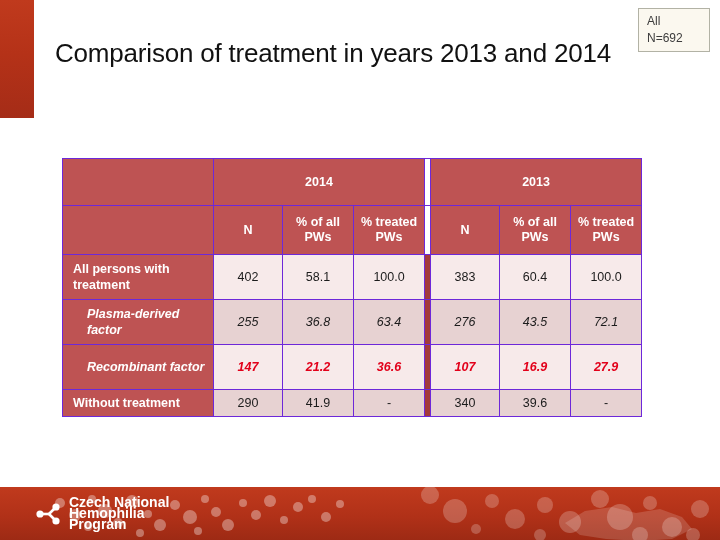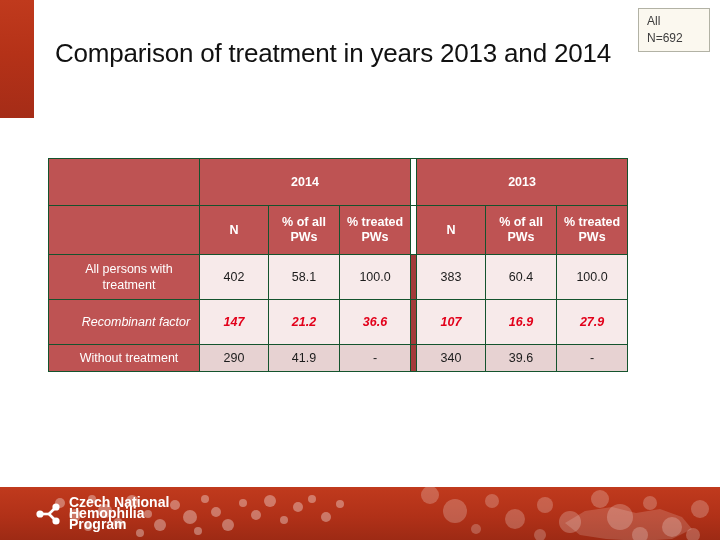--- a/index.html
+++ b/index.html
@@ -52,48 +52,48 @@
     padding: 4px 0 4px 8px;
     font-size: 12px;
     line-height: 17px;
     color: #3c3c3c;
   }
   #corner-badge div { white-space: nowrap; }
 
   
   #stats-table {
     position: absolute;
-    left: 48px;
+    left: 62px;
     top: 158px;
     width: 573px;
     border-collapse: separate;
     border-spacing: 1px;
-    background: #14532d;
+    background: #6d28d9;
     table-layout: fixed;
   }
   #stats-table td {
     padding: 0;
     vertical-align: middle;
     font-size: 12.5px;
   }
   .hdr {
     background: #be5353;
     color: #ffffff;
     font-weight: bold;
     text-align: center;
   }
   .hdr-blank { background: #be5353; }
   .grp-year { height: 46px; font-size: 13px; }
   .sub-hdr { height: 48px; line-height: 15px; padding: 0 2px !important; }
 
   .rowlabel {
     background: #be5353;
     color: #ffffff;
-    font-weight: normal;
-    text-align: center;
+    font-weight: bold;
+    text-align: left;
     padding: 0 0 0 10px !important;
     line-height: 16px;
     font-size: 13px;
   }
   .rowlabel.indent {
     padding-left: 24px !important;
     font-style: italic;
   }
 
   .cell {
@@ -197,20 +197,30 @@
       <td class="rowlabel">All persons with treatment</td>
       <td class="cell light">402</td>
       <td class="cell light">58.1</td>
       <td class="cell light">100.0</td>
       <td class="divider"></td>
       <td class="cell light">383</td>
       <td class="cell light">60.4</td>
       <td class="cell light">100.0</td>
     </tr>
 
+    <tr class="r-med italic-row">
+      <td class="rowlabel indent">Plasma-derived factor</td>
+      <td class="cell dark">255</td>
+      <td class="cell dark">36.8</td>
+      <td class="cell dark">63.4</td>
+      <td class="divider"></td>
+      <td class="cell dark">276</td>
+      <td class="cell dark">43.5</td>
+      <td class="cell dark">72.1</td>
+    </tr>
 
     <tr class="r-med red-row">
       <td class="rowlabel indent">Recombinant factor</td>
       <td class="cell light">147</td>
       <td class="cell light">21.2</td>
       <td class="cell light">36.6</td>
       <td class="divider"></td>
       <td class="cell light">107</td>
       <td class="cell light">16.9</td>
       <td class="cell light">27.9</td>

